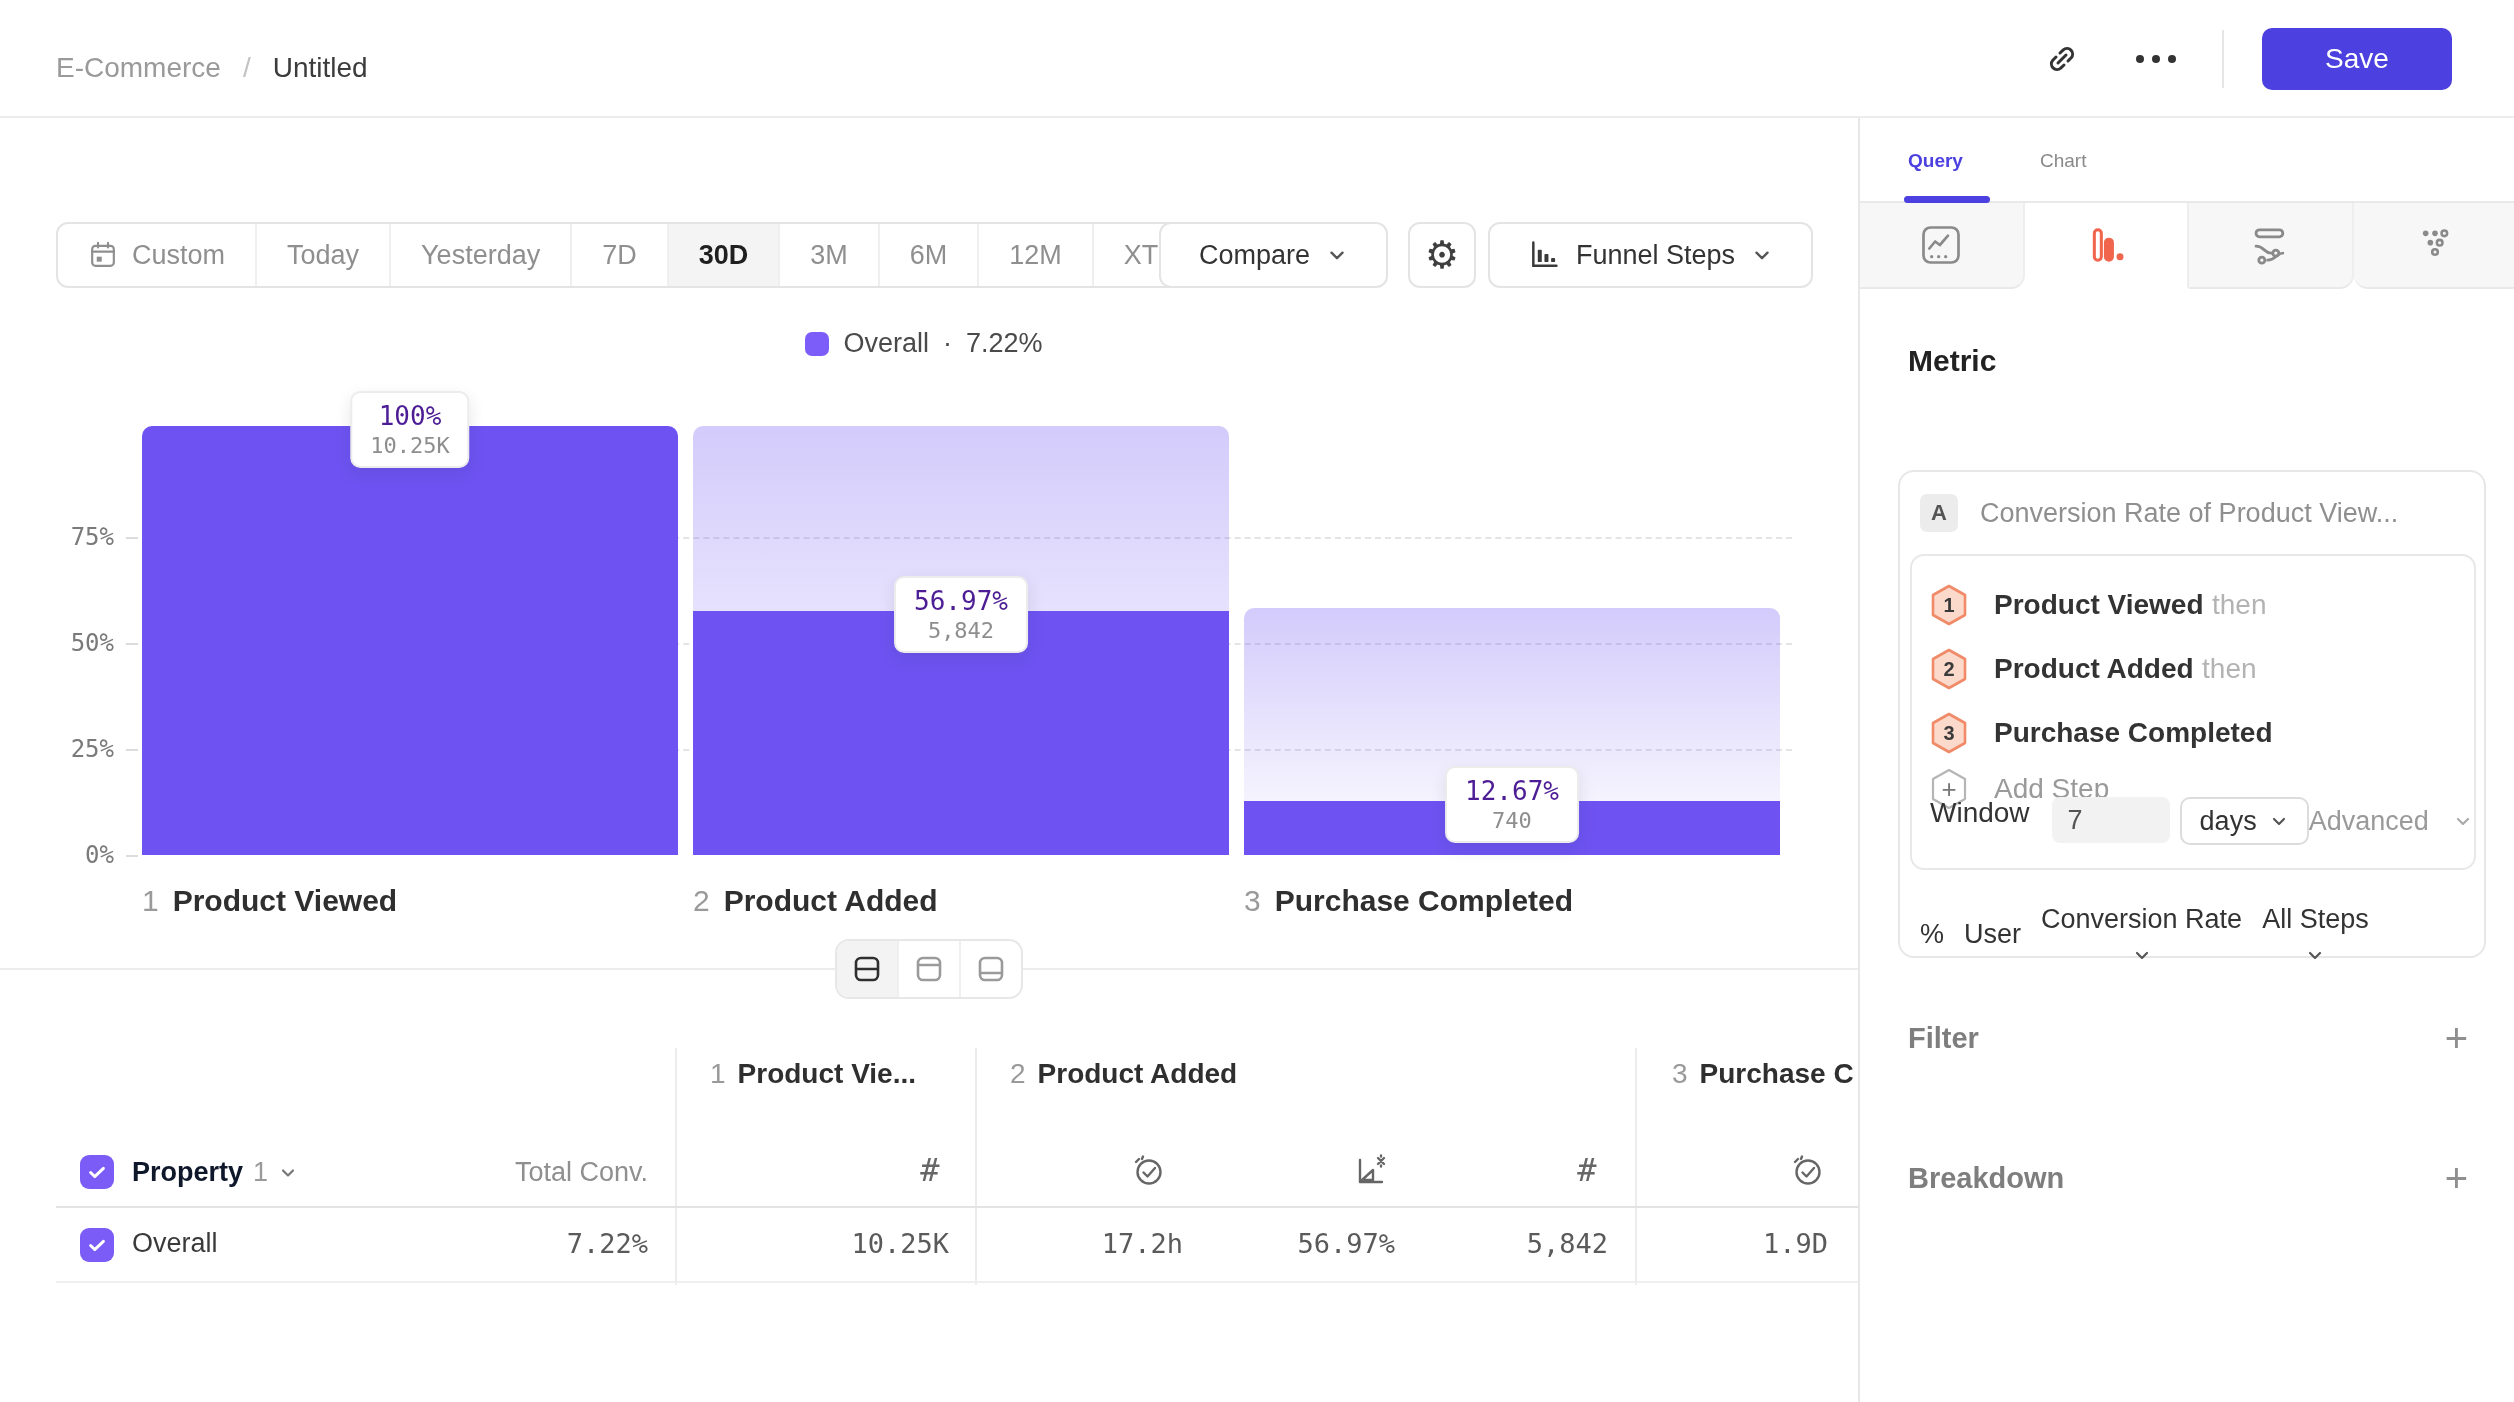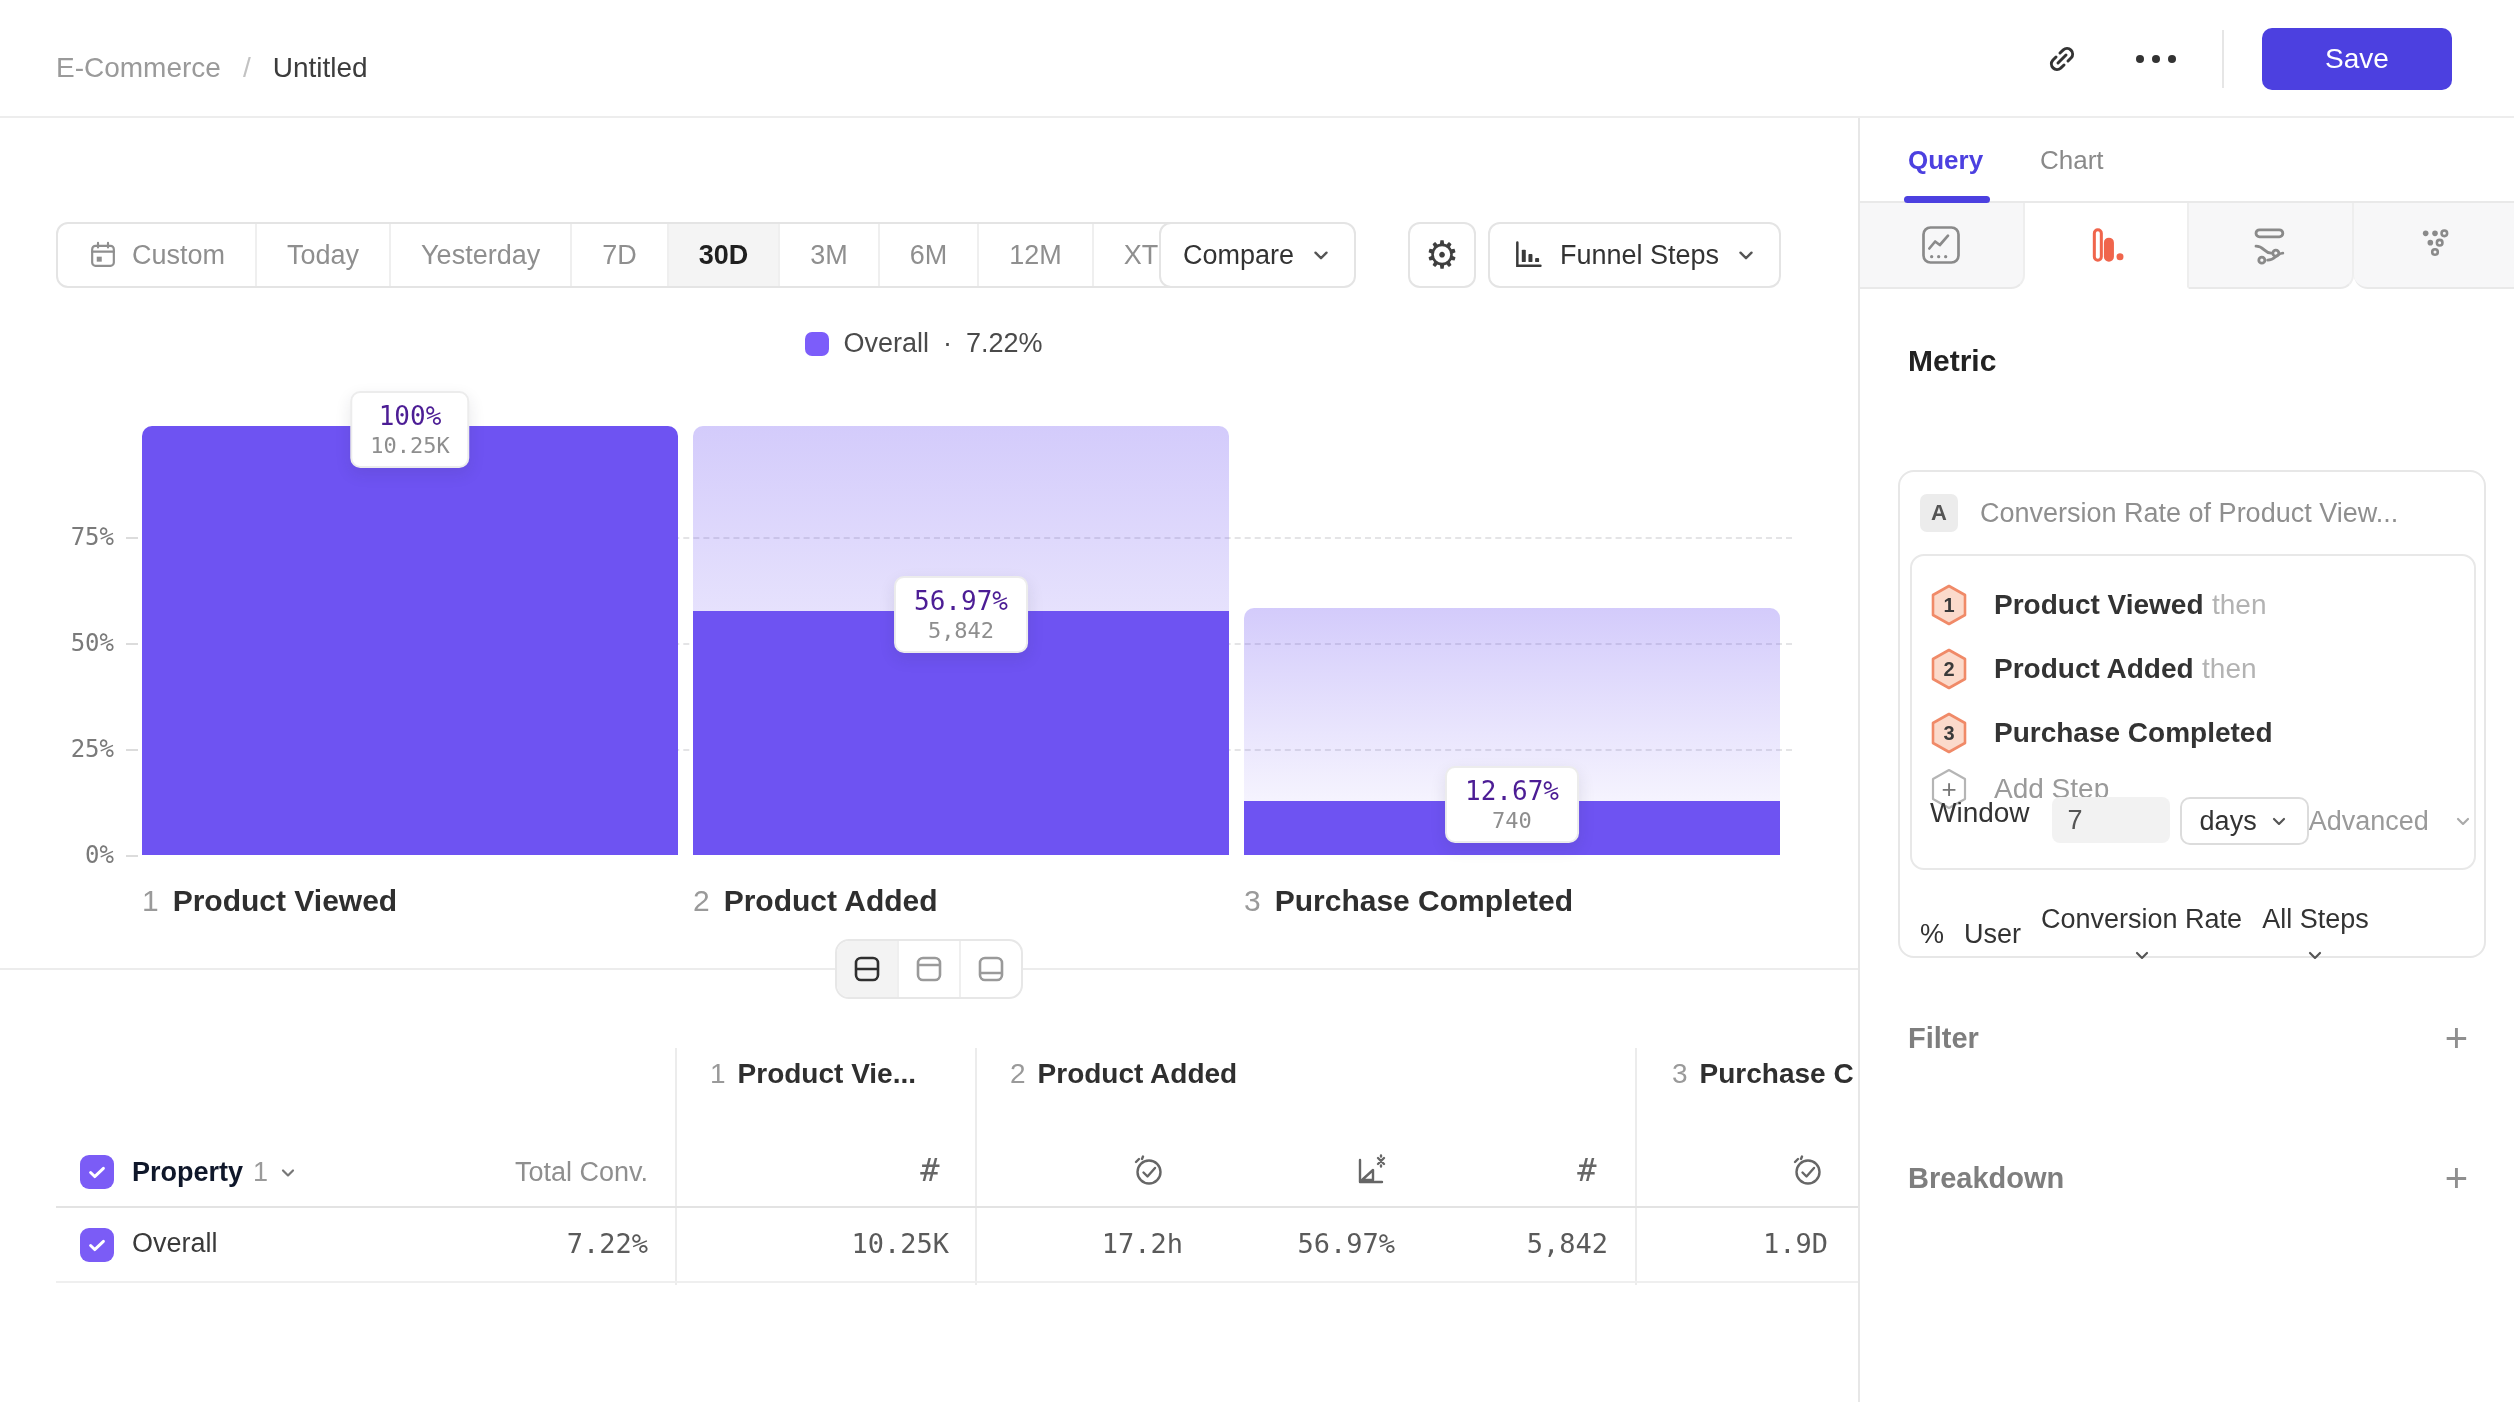--- a/index.html
+++ b/index.html
@@ -21,21 +21,21 @@
   .save-btn { width:190px; height:62px; background:#4c40e0; color:#fff; border:none; border-radius:10px; font-size:28px; font-family:"Liberation Sans", sans-serif; display:flex; align-items:center; justify-content:center; cursor:pointer; }
 
   
   .main { position:absolute; left:0; top:118px; width:1858px; height:1284px; background:#fff; }
 
   
   .ranges { position:absolute; left:56px; top:104px; height:66px; display:flex; align-items:stretch; border:2px solid #e4e4e4; border-radius:12px; background:#fff; overflow:hidden; }
   .range { display:flex; align-items:center; gap:14px; padding:0 30px; font-size:27px; color:#8f8f8f; border-right:2px solid #efefef; cursor:pointer; white-space:nowrap; }
   .range:last-child { border-right:none; }
   .range.selected { background:#f4f4f4; color:#1f1f1f; font-weight:600; }
-  .pill-btn { position:absolute; height:66px; display:flex; align-items:center; gap:16px; border:2px solid #e4e4e4; border-radius:12px; background:#fff; font-size:27px; color:#333; padding:0 22px; cursor:pointer; }
+  .pill-btn { position:absolute; height:66px; display:flex; align-items:center; gap:16px; border:2px solid #e4e4e4; border-radius:12px; background:#fff; font-size:27px; color:#333; padding:0 38px; cursor:pointer; }
   .compare { left:1159px; top:104px; }
   .gearbox { left:1408px; top:104px; width:68px; justify-content:center; padding:0; }
   .gear-glyph { font-family:"DejaVu Sans", sans-serif; font-size:38px; color:#3f3f3f; line-height:1; }
   .viewtype { left:1488px; top:104px; }
 
   
   .legend { position:absolute; left:56px; top:210px; width:1736px; display:flex; justify-content:center; align-items:center; gap:14px; font-size:27px; color:#4a4a4a; }
   .swatch { width:24px; height:24px; border-radius:7px; background:#7c5dfa; }
 
   
@@ -75,21 +75,21 @@
   .prop-label .p { color:#0f172a;font-weight:bold; }
   .prop-label .i { color:#9a9a9a; }
   .total-head { position:absolute; top:1054px; right:1210px; transform:translateY(-50%); font-size:27px; color:#8f8f8f; }
   .cell { position:absolute; top:1125px; transform:translateY(-50%); font-size:27px; color:#5a5a5a; }
   .cell.right { transform:translate(-100%,-50%); }
   .row-name { position:absolute; left:132px; top:1125px; transform:translateY(-50%); font-size:27px; color:#3a3a3a; }
 
   
   .panel { position:absolute; left:1858px; top:118px; width:656px; height:1284px; background:#fff; border-left:2px solid #e7e7e7; }
   .ptabs { position:absolute; left:0; top:0; width:656px; height:85px; border-bottom:2px solid #e9e9e9; }
-  .ptab { position:absolute; top:0; height:85px; display:flex; align-items:center; font-size:26px; cursor:pointer; }
+  .ptab { position:absolute; top:0; height:85px; display:flex; align-items:center; font-size:19px; cursor:pointer; }
   .ptab.query { left:48px; color:#4c40e0; font-weight:600; }
   .ptab.chart { left:180px; color:#8a8a8a; }
   .ptab-underline { position:absolute; left:44px; top:78px; width:86px; height:7px; border-radius:4px; background:#4c40e0; z-index:2; }
   .strip { position:absolute; left:0; top:85px; width:656px; height:86px; display:flex; }
   .scell { flex:1; display:flex; align-items:center; justify-content:center; background:#f7f7f8; border-bottom:2px solid #e9e9e9; border-right:2px solid #eeeeee; cursor:pointer; }
   .scell:last-child { border-right:none; }
   .scell.selected { background:#fff; border-bottom:2px solid #fff; }
   .scell.r-left { border-radius:0 0 0 14px; }
   .scell.r-right { border-radius:0 0 14px 0; }
   .metric-h { position:absolute; left:48px; top:226px; font-size:30px; font-weight:700; color:#222; }

